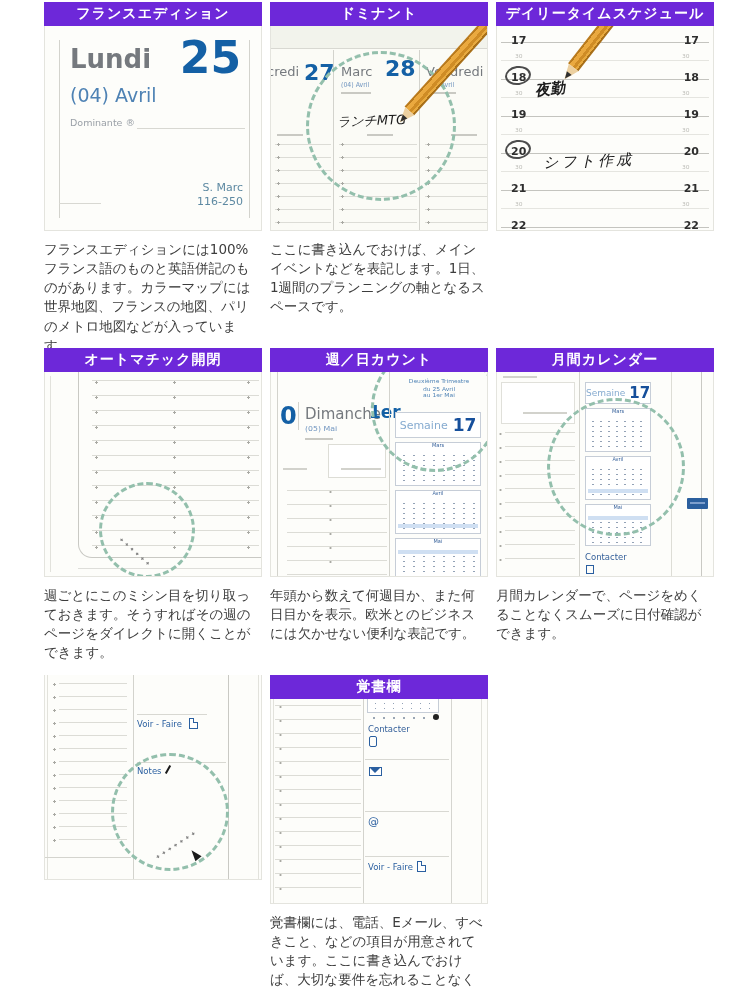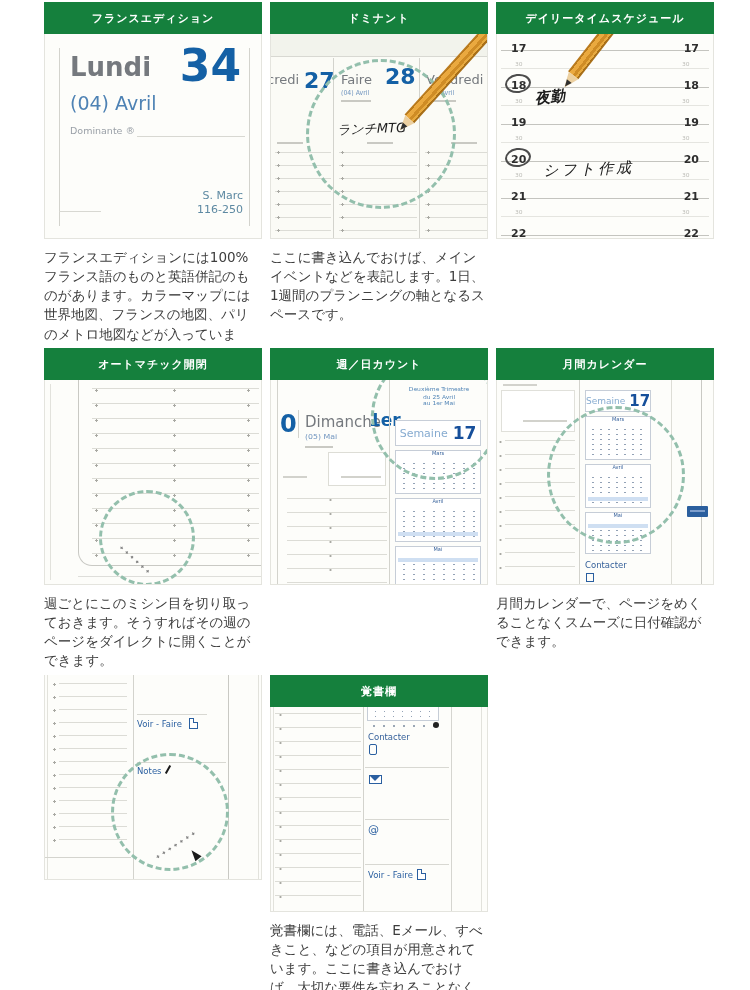--- a/index.html
+++ b/index.html
@@ -2,23 +2,23 @@
 <html><head>
 <meta charset="utf-8">
 <style>
   * { box-sizing:border-box; margin:0; padding:0; }
   html,body { width:750px; height:990px; background:#ffffff;
     font-family:"DejaVu Sans","Liberation Sans",sans-serif; }
   .stage { position:relative; width:750px; height:990px; overflow:hidden; }
   .row { position:absolute; left:44px; display:flex; gap:8px; }
   .row1 { top:2px; } .row2 { top:348px; } .row3 { top:675px; }
   .panel { width:218px; }
-  .banner { height:32px; background:#15803d; color:#fff; display:flex;
+  .banner { height:24px; background:#6d28d9; color:#fff; display:flex;
     align-items:center; justify-content:center; font-weight:bold;
-    font-size:11px; letter-spacing:1px; white-space:nowrap; overflow:hidden; }
+    font-size:14px; letter-spacing:1px; white-space:nowrap; overflow:hidden; }
   .card { position:relative; height:205px; background:#fdfdfa;
     border:1px solid #e4e4de; border-top:none; overflow:hidden; }
   .desc { margin-top:9px; font-size:13.5px; line-height:1.42; color:#3d3d3d; }
 
   .vl { position:absolute; width:1px; background:#d3d3cd; }
   .hl { position:absolute; height:1px; background:#d8d8d2; }
   .gdash { position:absolute; height:2px; background:#c9c9c3; }
   .lines { position:absolute;
     background-image:repeating-linear-gradient(to bottom,#dcdcd6 0 1px,transparent 1px 13px); }
   .sp14 { background-image:repeating-linear-gradient(to bottom,#dcdcd6 0 1px,transparent 1px 14px); }
@@ -77,21 +77,21 @@
   <div class="row row1">
 
     <section class="panel">
       <header class="banner">
         <span>フランスエディション</span>
       </header>
       <div class="card">
         <div class="vl" style="left:14px;top:14px;bottom:12px"></div>
         <div class="vl" style="right:11px;top:14px;bottom:12px"></div>
         <div class="gray-day" style="left:25px;top:18px;font-size:26px;font-weight:600">Lundi</div>
-        <div class="blue-big" style="right:20px;top:6px;font-size:44px">34</div>
+        <div class="blue-big" style="right:20px;top:6px;font-size:44px">25</div>
         <div class="blue-mid" style="left:25px;top:58px;font-size:19px">(04) Avril</div>
         <div class="micro" style="left:25px;top:91px;color:#9aa0a7;transform:scale(.95)">Dominante ®</div>
         <div class="hl" style="left:92px;right:16px;top:102px"></div>
         <div class="micro" style="right:18px;left:auto;top:155px;color:#5d89a2;font-size:11px;text-align:right">S. Marc</div>
         <div class="micro" style="right:18px;left:auto;top:169px;color:#5d89a2;font-size:11px;text-align:right">116-250</div>
         <div class="hl" style="left:14px;width:42px;top:177px"></div>
       </div>
       <p class="desc">フランスエディションには100%フランス語のものと英語併記のものがあります。カラーマップには世界地図、フランスの地図、パリのメトロ地図などが入っています。</p>
     </section>
 
@@ -99,21 +99,21 @@
       <header class="banner">
         <span>ドミナント</span>
       </header>
       <div class="card" style="background:#fbfbf6">
         <div style="position:absolute;left:0;right:0;top:0;height:22px;background:#f2f3ec"></div>
         <div class="hl" style="left:0;right:0;top:22px"></div>
         <div class="vl" style="left:62px;top:24px;bottom:0"></div>
         <div class="vl" style="left:148px;top:24px;bottom:0"></div>
         <div class="gray-day" style="left:-4px;top:38px;font-size:13px">credi</div>
         <div class="blue-big" style="left:33px;top:34px;font-size:22px">27</div>
-        <div class="gray-day" style="left:70px;top:38px;font-size:13px">Faire</div>
+        <div class="gray-day" style="left:70px;top:38px;font-size:13px">Marc</div>
         <div class="blue-big" style="left:114px;top:30px;font-size:22px">28</div>
         <div class="gray-day" style="left:155px;top:38px;font-size:13px">Vendredi</div>
         <div class="micro" style="left:70px;top:55px;color:#6f94bf;transform:scale(.62)">(04) Avril</div>
         <div class="micro" style="left:155px;top:55px;color:#6f94bf;transform:scale(.62)">(04) Avril</div>
         <div class="gdash" style="left:70px;width:30px;top:66px"></div>
         <div class="gdash" style="left:155px;width:30px;top:66px"></div>
         <div class="hand" style="left:66px;top:86px;font-size:13px;transform:rotate(-2deg)">ランチMTG</div>
         <div class="gdash" style="left:6px;width:26px;top:108px"></div>
         <div class="gdash" style="left:96px;width:26px;top:108px"></div>
         <div class="gdash" style="left:180px;width:26px;top:108px"></div>
@@ -250,20 +250,21 @@
         </div>
         <div class="mini-cal" style="left:124px;top:166px;width:86px;height:39px">
           <div class="mc-head">
               <span>Mai</span>
             </div>
           <div class="mc-grid"></div>
           <div class="mc-band" style="top:11px"></div>
         </div>
         <div class="dash-circle" style="left:100px;top:-28px;width:128px;height:128px"></div>
       </div>
+      <p class="desc">年頭から数えて何週目か、また何日目かを表示。欧米とのビジネスには欠かせない便利な表記です。</p>
     </section>
 
     <section class="panel">
       <header class="banner">
         <span>月間カレンダー</span>
       </header>
       <div class="card">
         <div class="gdash" style="left:6px;width:34px;top:4px;background:#d2d2cc"></div>
         <div style="position:absolute;left:4px;top:10px;width:74px;height:42px;border:1px solid #e0e0da;background:#fff"></div>
         <div class="gdash" style="left:26px;width:44px;top:40px;background:#d2d2cc"></div>

